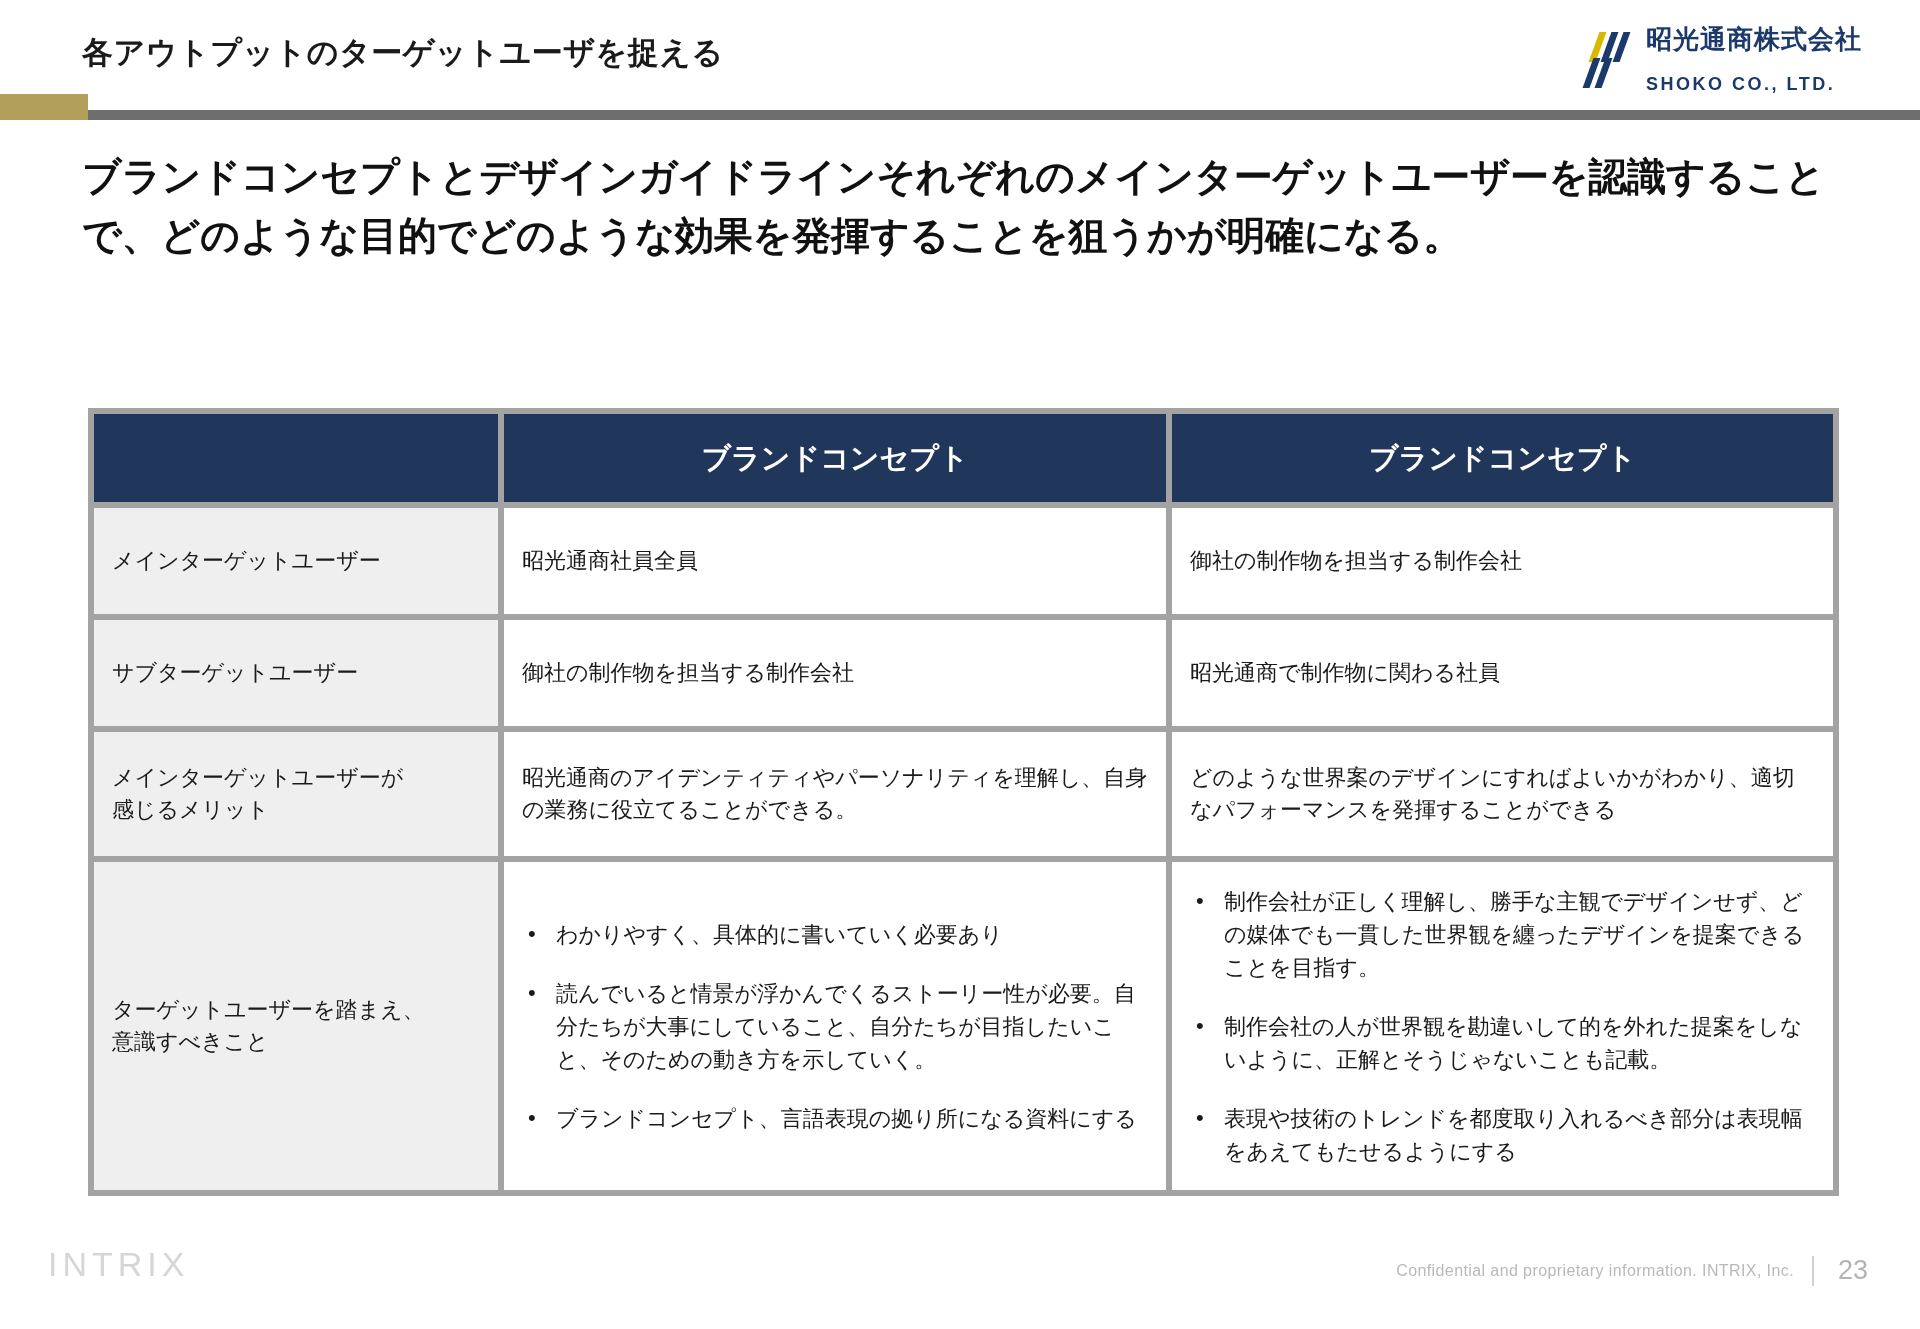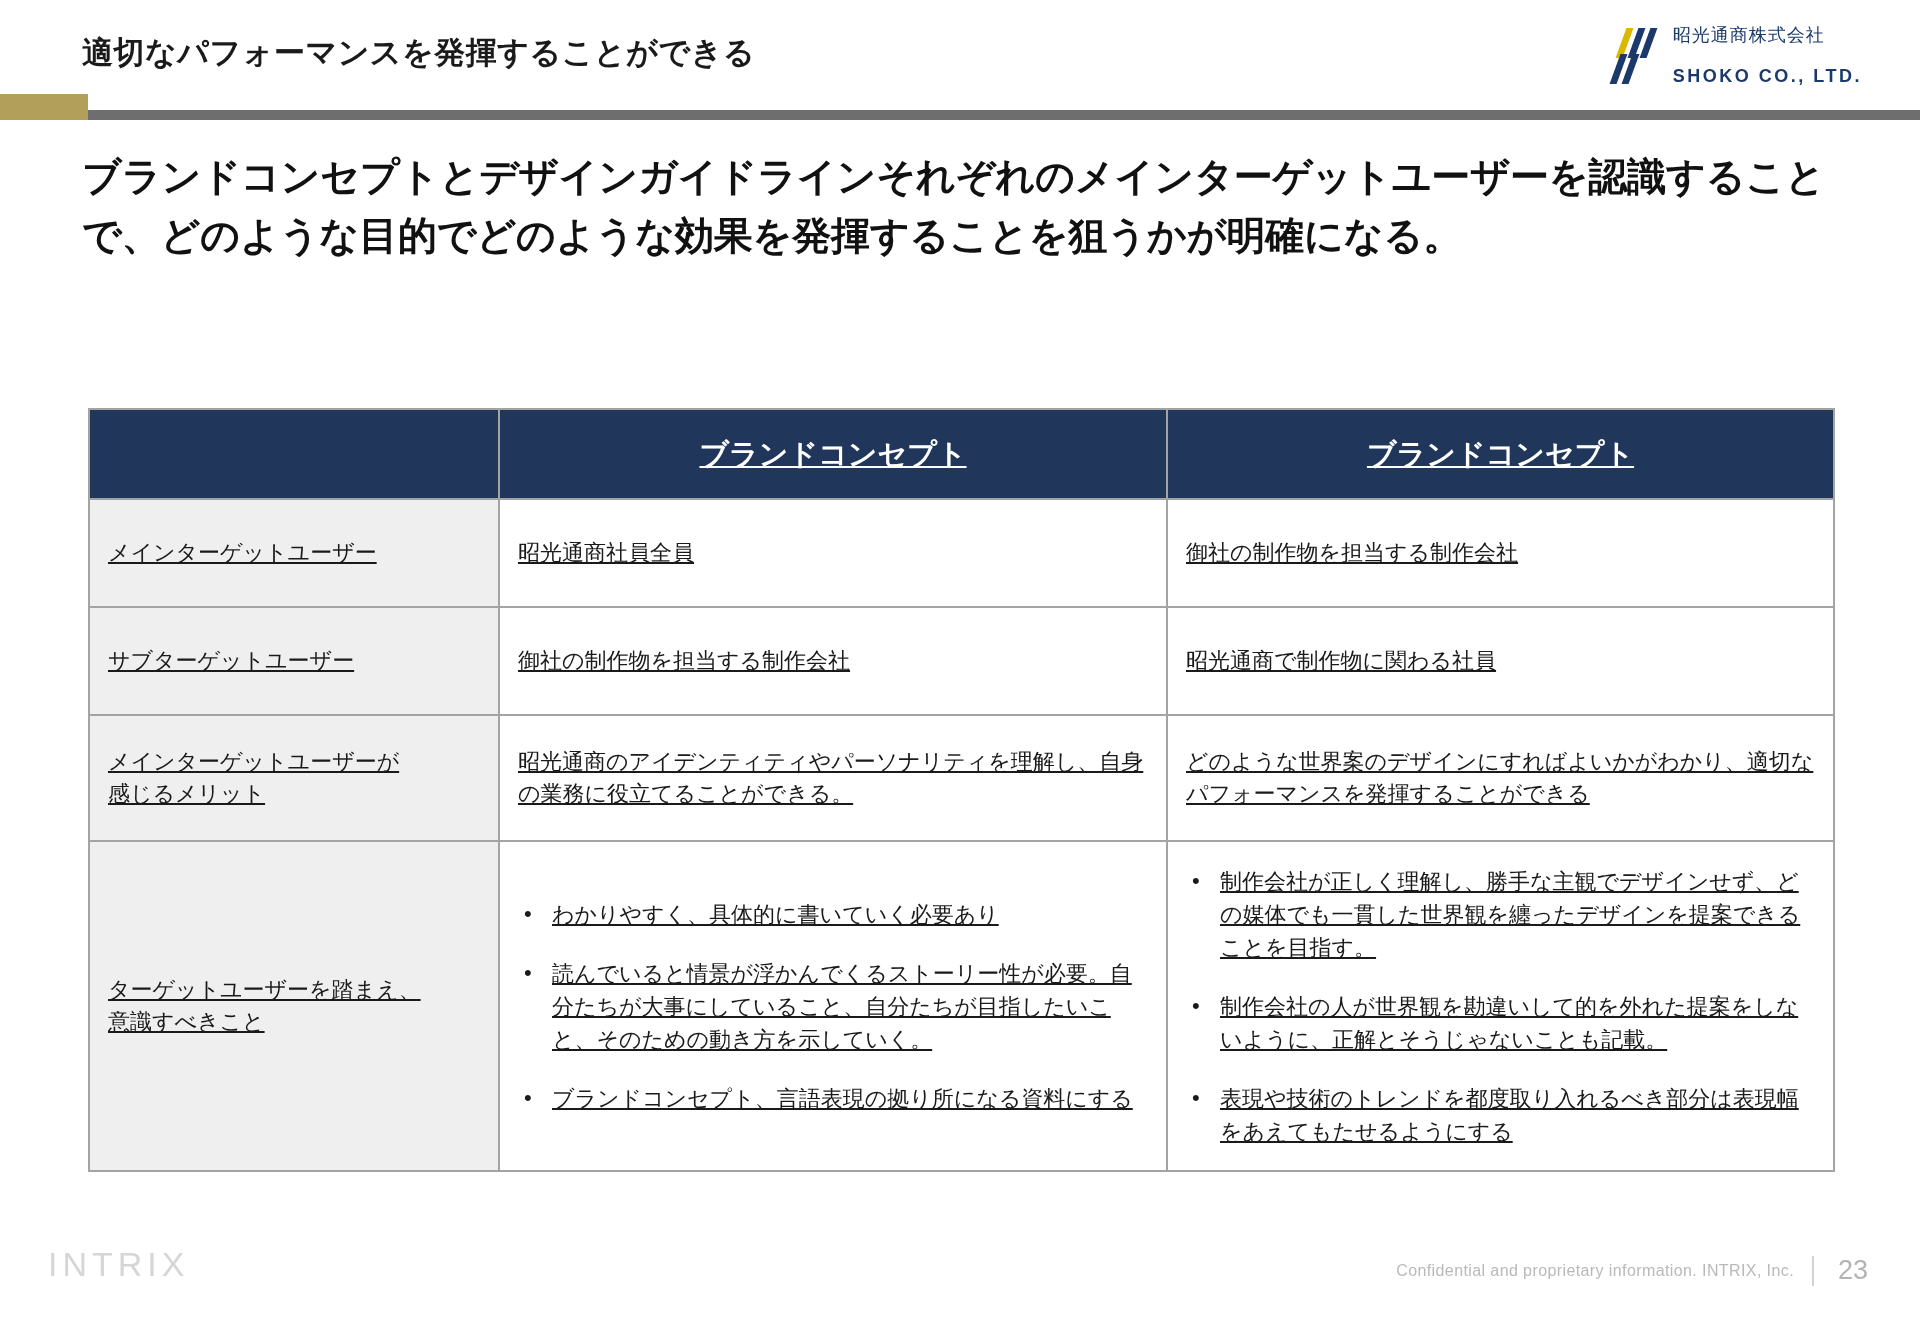--- a/index.html
+++ b/index.html
@@ -77,22 +77,22 @@
   .logo-marks .m2 { left: 18px; top: 0px;  background: #1b3a6b; }
   .logo-marks .m3 { left: 30px; top: 0px;  background: #1b3a6b; }
   .logo-marks .m4 { left: 0px;  top: 26px; background: #1b3a6b; }
   .logo-marks .m5 { left: 12px; top: 26px; background: #1b3a6b; }
   .logo-text-wrap {
     display: flex;
     flex-direction: column;
     line-height: 1;
   }
   .logo-jp {
-    font-size: 18px;
-    font-weight: 400;
+    font-size: 26px;
+    font-weight: 700;
     color: #1b3a6b;
     letter-spacing: 1px;
   }
   .logo-en {
     margin-top: 23px;
     font-size: 18px;
     font-weight: 700;
     color: #1b3a6b;
     letter-spacing: 2.5px;
   }
@@ -113,27 +113,26 @@
   
   .matrix {
     position: absolute;
     left: 88px;
     top: 408px;
     width: 1745px;
     border-collapse: collapse;
     table-layout: fixed;
   }
   .matrix td, .matrix th {
-    border: 2px solid #a3a3a3;
+    border: 6px solid #a3a3a3;
     vertical-align: middle;
     padding: 14px 18px;
     font-size: 22px;
     line-height: 1.45;
     text-align: left;
-    text-decoration: underline;
   }
   .matrix thead th {
     background: #20365a;
     color: #ffffff;
     font-size: 29px;
     font-weight: 600;
     text-align: center;
     height: 68px;
     padding: 10px 18px;
   }
@@ -228,21 +227,21 @@
     font-size: 27px;
     color: #b3b3b3;
     min-width: 36px;
     text-align: right;
   }
 </style>
 </head>
 <body>
 
 <div class="slide-header">
-  <div class="header-title">適切なパフォーマンスを発揮することができる</div>
+  <div class="header-title">各アウトプットのターゲットユーザを捉える</div>
 
   <div class="header-rule-gold"></div>
   <div class="header-rule-gray"></div>
 
   <div class="logo">
     <div class="logo-marks">
       <span class="m1"></span>
         <span class="m2"></span>
         <span class="m3"></span>
       <span class="m4"></span>

